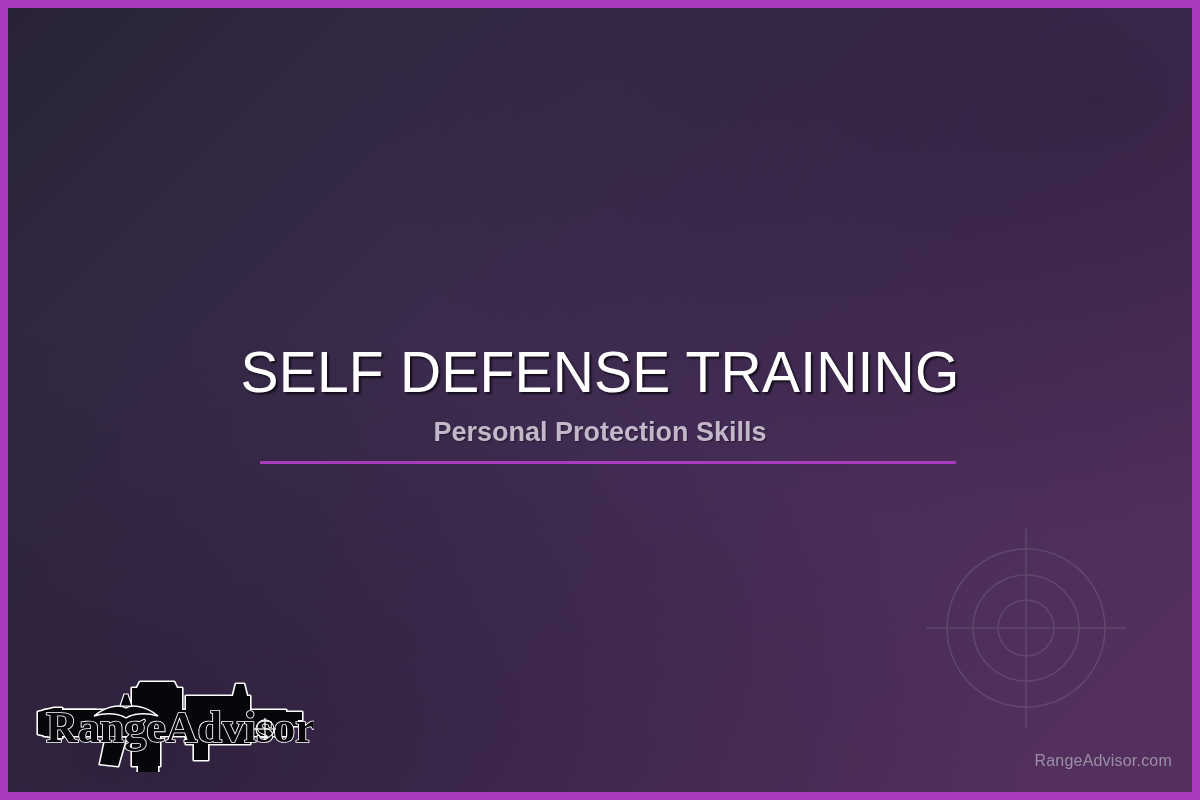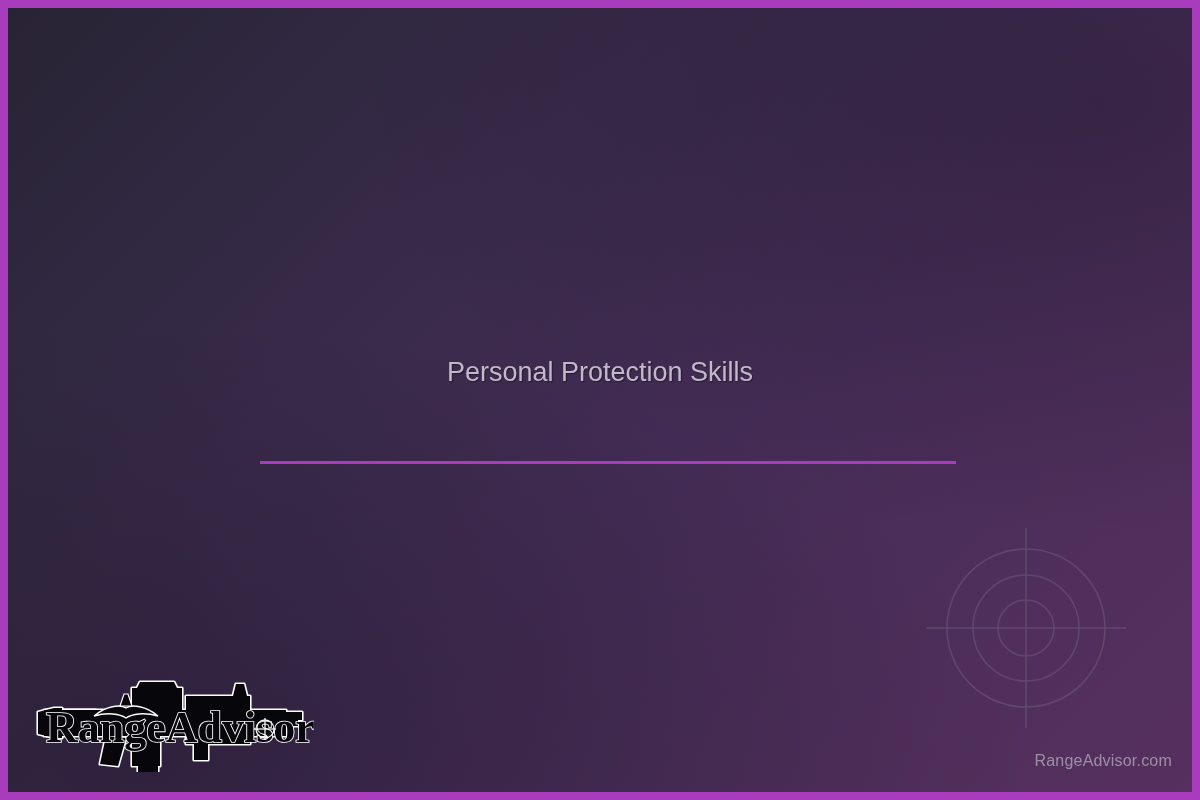--- a/index.html
+++ b/index.html
@@ -76,21 +76,21 @@
     margin: 0;
     text-shadow: 2px 2px 2px rgba(12,8,18,0.85);
     white-space: nowrap;
   }
 
   #slide-subtitle {
     margin: 16px 0 0 0;
     font-size: 27px;
     line-height: 1.1;
     color: #c2b8ca;
-    font-weight: normal;
+    font-weight: bold;
     text-shadow: 1px 1px 1px rgba(14,10,20,0.5);
     white-space: nowrap;
   }
 
   #divider {
     position: absolute;
     left: 252px;
     top: 453px;
     width: 696px;
     height: 3px;
@@ -132,20 +132,21 @@
           <circle cx="108" cy="108" r="28"></circle>
           <circle cx="108" cy="108" r="53"></circle>
           <circle cx="108" cy="108" r="79"></circle>
           <line x1="108" y1="8" x2="108" y2="208"></line>
           <line x1="8" y1="108" x2="208" y2="108"></line>
         </g>
       </svg>
     </div>
 
     <div id="title-block">
+      <h1 id="slide-title">SELF DEFENSE TRAINING</h1>
       <h2 id="slide-subtitle">Personal Protection Skills</h2>
     </div>
 
     <div id="divider"></div>
 
     <div id="logo">
       <svg width="278" height="92" viewBox="0 0 278 92" aria-hidden="true">
         <defs>
           <g id="rifle-shape">
 

